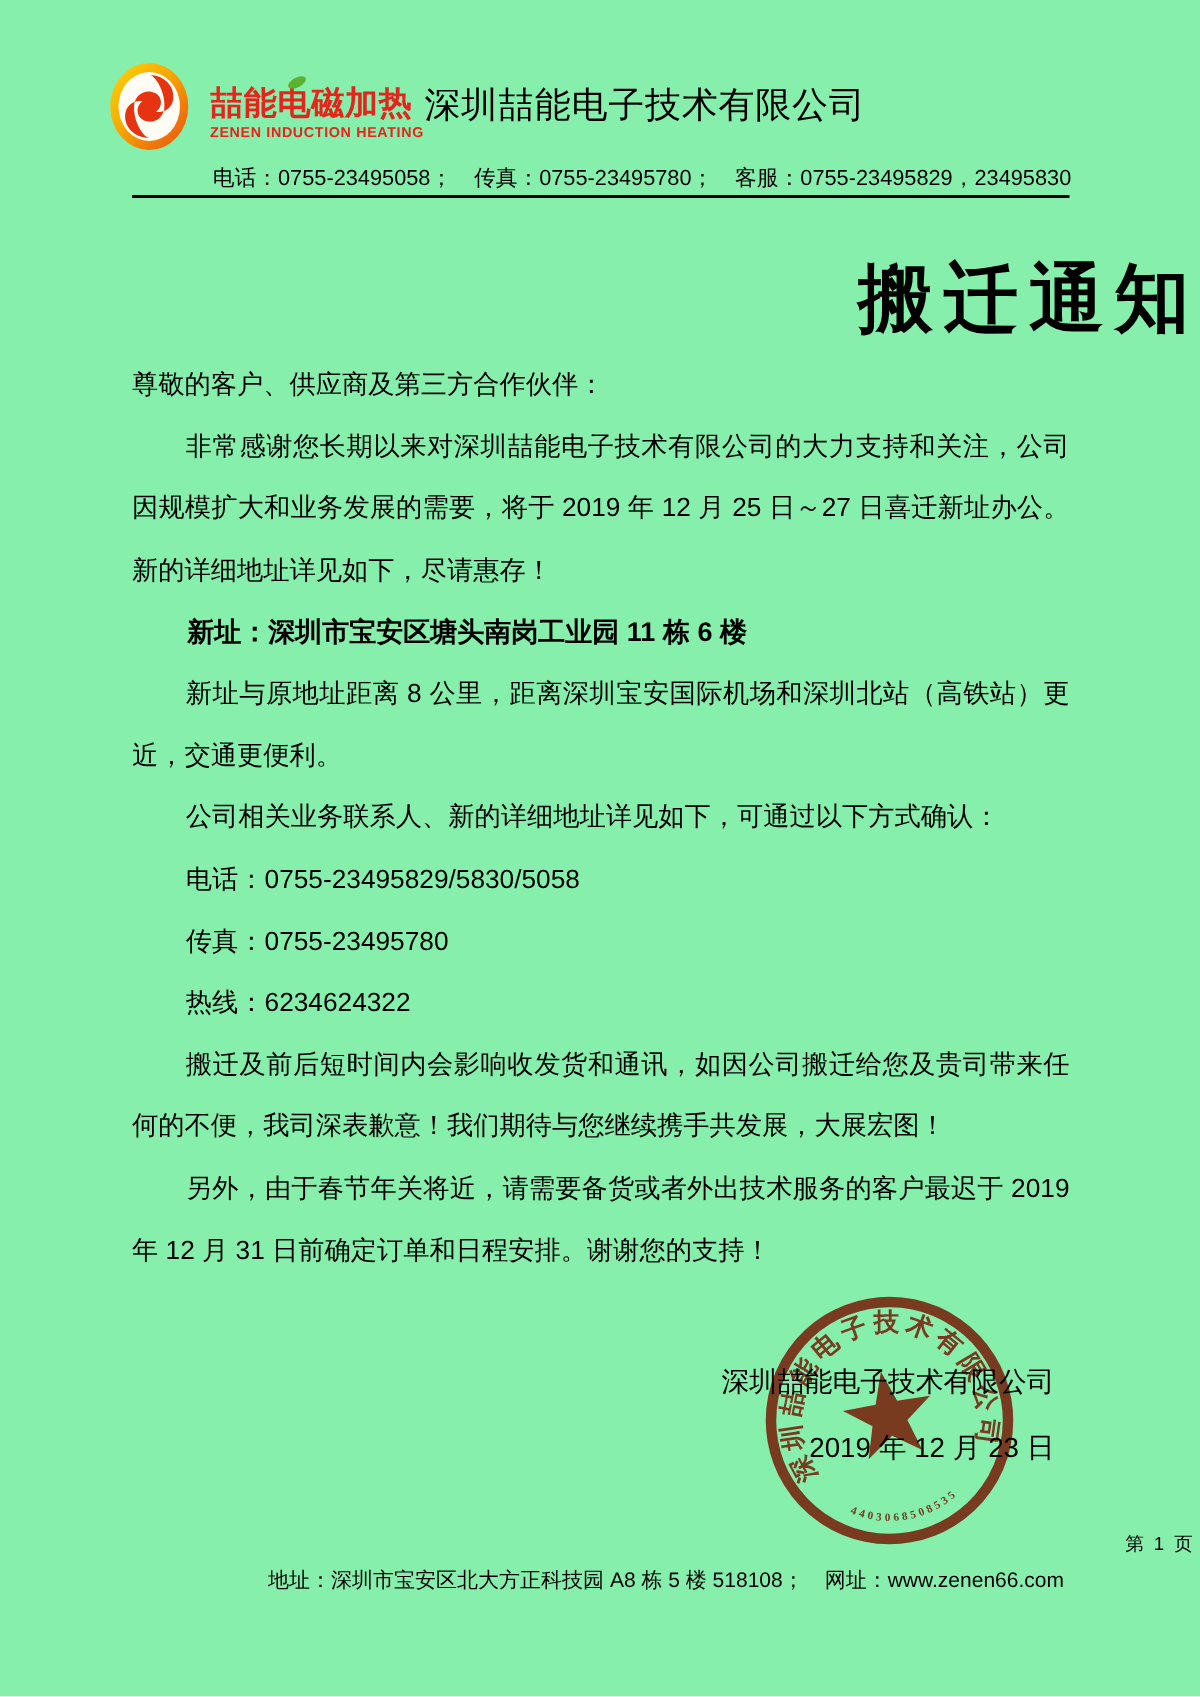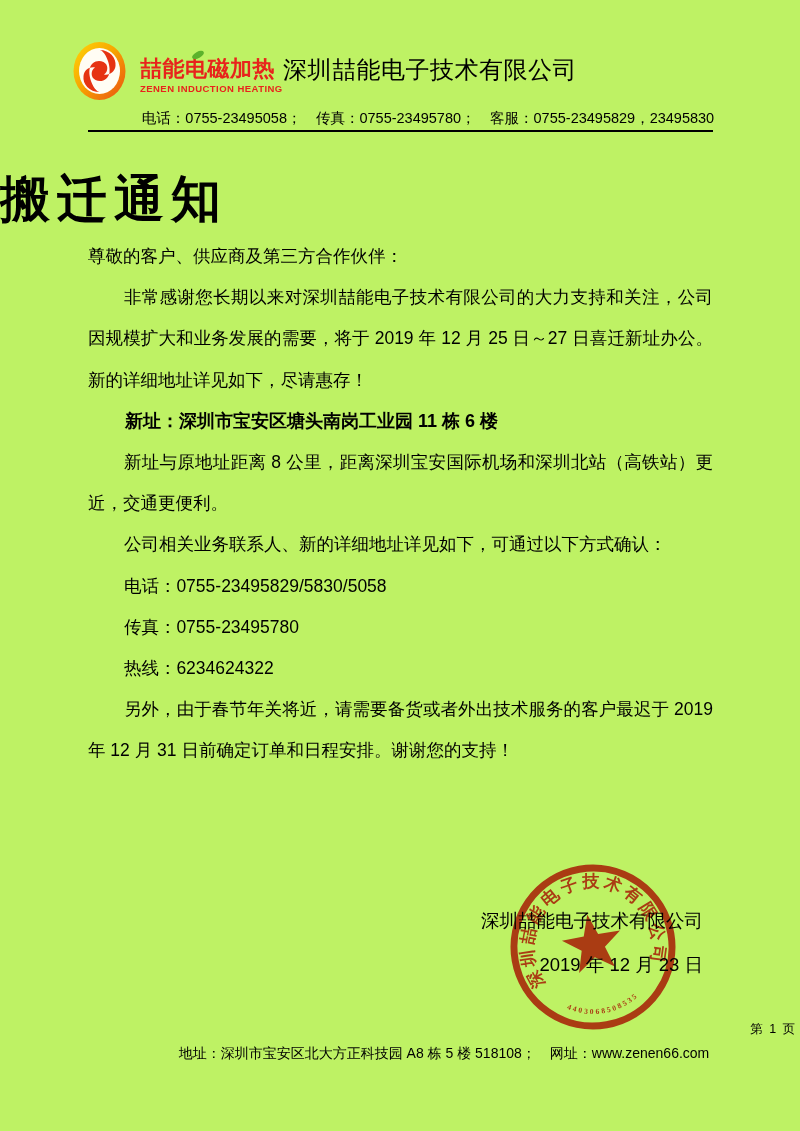--- a/index.html
+++ b/index.html
@@ -1,17 +1,17 @@
 <!DOCTYPE html>
 <html><head>
 <meta charset="utf-8">
 <style>
   html,body { margin:0; padding:0; background:#ffffff; }
   .page {
-    position:relative; width:800px; height:1131px; background:#bef264;
+    position:relative; width:800px; height:1131px; background:#86efac;
     overflow:hidden; font-family:"Liberation Serif", serif; color:#000;
   }
 
   
   .emblem { position:absolute; left:73px; top:41px; width:53px; height:60px; }
   .logo-cn {
     position:absolute; left:140px; top:54px; font-size:22px; font-weight:bold;
     color:#e8231c; font-family:"Liberation Sans", sans-serif; letter-spacing:0.5px;
     white-space:nowrap;
   }
@@ -29,21 +29,21 @@
     position:absolute; left:0; top:109px; width:100%; text-align:center;
     font-size:14.5px; font-family:"Liberation Sans", serif; white-space:nowrap;padding-left:28px;
   }
   .header-rule {
     position:absolute; left:88px; top:130px; width:625px; height:0;
     border-top:2px solid #000;
   }
 
   
   .doc-title {
-    position:absolute; left:0; top:166px; width:100%; margin:0; text-align:left;
+    position:absolute; left:0; top:166px; width:100%; margin:0; text-align:right;
     font-size:50px; font-weight:bold; letter-spacing:7px;
     font-family:"Liberation Serif", serif;
   }
 
   
   .body-flow {
     position:absolute; left:88px; top:236px; width:625px;
     font-size:17.5px; line-height:41.2px; text-align:justify;
     font-family:"Liberation Sans", serif;
   }
@@ -111,20 +111,21 @@
 
   <main class="body-flow">
     <p>尊敬的客户、供应商及第三方合作伙伴：</p>
     <p class="indent">非常感谢您长期以来对深圳喆能电子技术有限公司的大力支持和关注，公司因规模扩大和业务发展的需要，将于 2019 年 12 月 25 日～27 日喜迁新址办公。新的详细地址详见如下，尽请惠存！</p>
     <p class="indent addr-line">新址：深圳市宝安区塘头南岗工业园 11 栋 6 楼</p>
     <p class="indent">新址与原地址距离 8 公里，距离深圳宝安国际机场和深圳北站（高铁站）更近，交通更便利。</p>
     <p class="indent">公司相关业务联系人、新的详细地址详见如下，可通过以下方式确认：</p>
     <p class="indent">电话：0755-23495829/5830/5058</p>
     <p class="indent">传真：0755-23495780</p>
     <p class="indent">热线：6234624322</p>
+    <p class="indent">搬迁及前后短时间内会影响收发货和通讯，如因公司搬迁给您及贵司带来任何的不便，我司深表歉意！我们期待与您继续携手共发展，大展宏图！</p>
     <p class="indent">另外，由于春节年关将近，请需要备货或者外出技术服务的客户最迟于 2019 年 12 月 31 日前确定订单和日程安排。谢谢您的支持！</p>
   </main>
 
   <div class="signature">
     <div>深圳喆能电子技术有限公司</div>
     <div>2019 年 12 月 23 日</div>
   </div>
 
   <svg class="stamp" viewBox="0 0 172 172" aria-hidden="true">
     <g transform="rotate(-10 86 86)">

